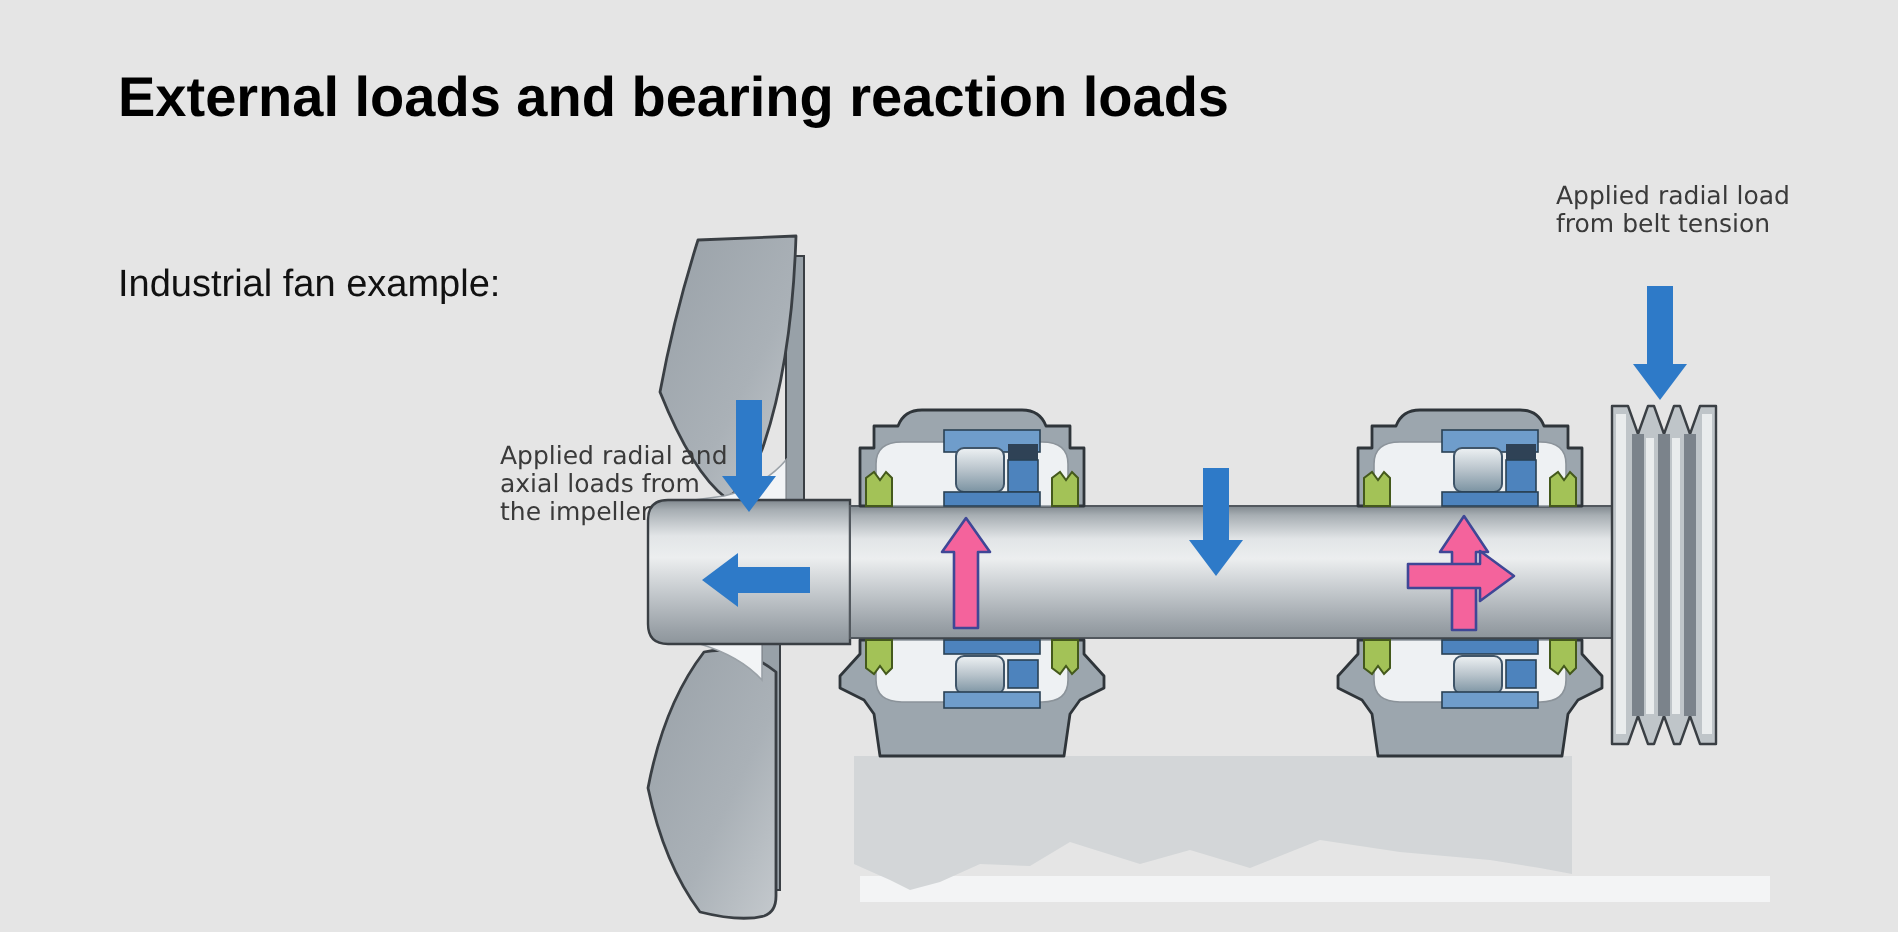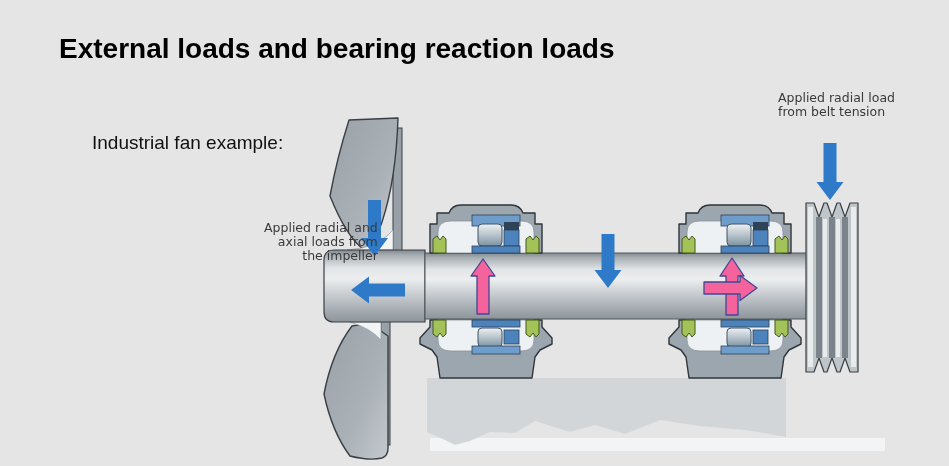--- a/index.html
+++ b/index.html
@@ -11,29 +11,29 @@
     font-family:"Liberation Sans",sans-serif;
     padding-left:47px;
   }
   .title{
     position:absolute;left:59px;top:33px;
     font-size:28px;font-weight:700;color:#000;
     letter-spacing:0px;white-space:nowrap;
   }
   .example{
     position:absolute;left:59px;top:132px;
-    font-size:19px;color:#111;white-space:nowrap;margin-left:33px;
+    font-size:19px;color:#111;white-space:nowrap;
   }
   .note{
     position:absolute;
     font-family:"DejaVu Sans","Liberation Sans",sans-serif;
     font-size:12.5px;line-height:1.12;color:#3a3a3a;
     white-space:pre-line;
   }
-  .note-impeller{left:264px;top:221px;text-align:right;}
+  .note-impeller{left:250px;top:221px;}
   .note-rotor{left:565px;top:200px;}
   .note-belt{left:778px;top:91px;}
   svg.diagram{position:absolute;left:0;top:0;}
 </style>
 </head>
 <body>
 
 <div class="slide">
 
   <div class="title">External loads and bearing reaction loads</div>

